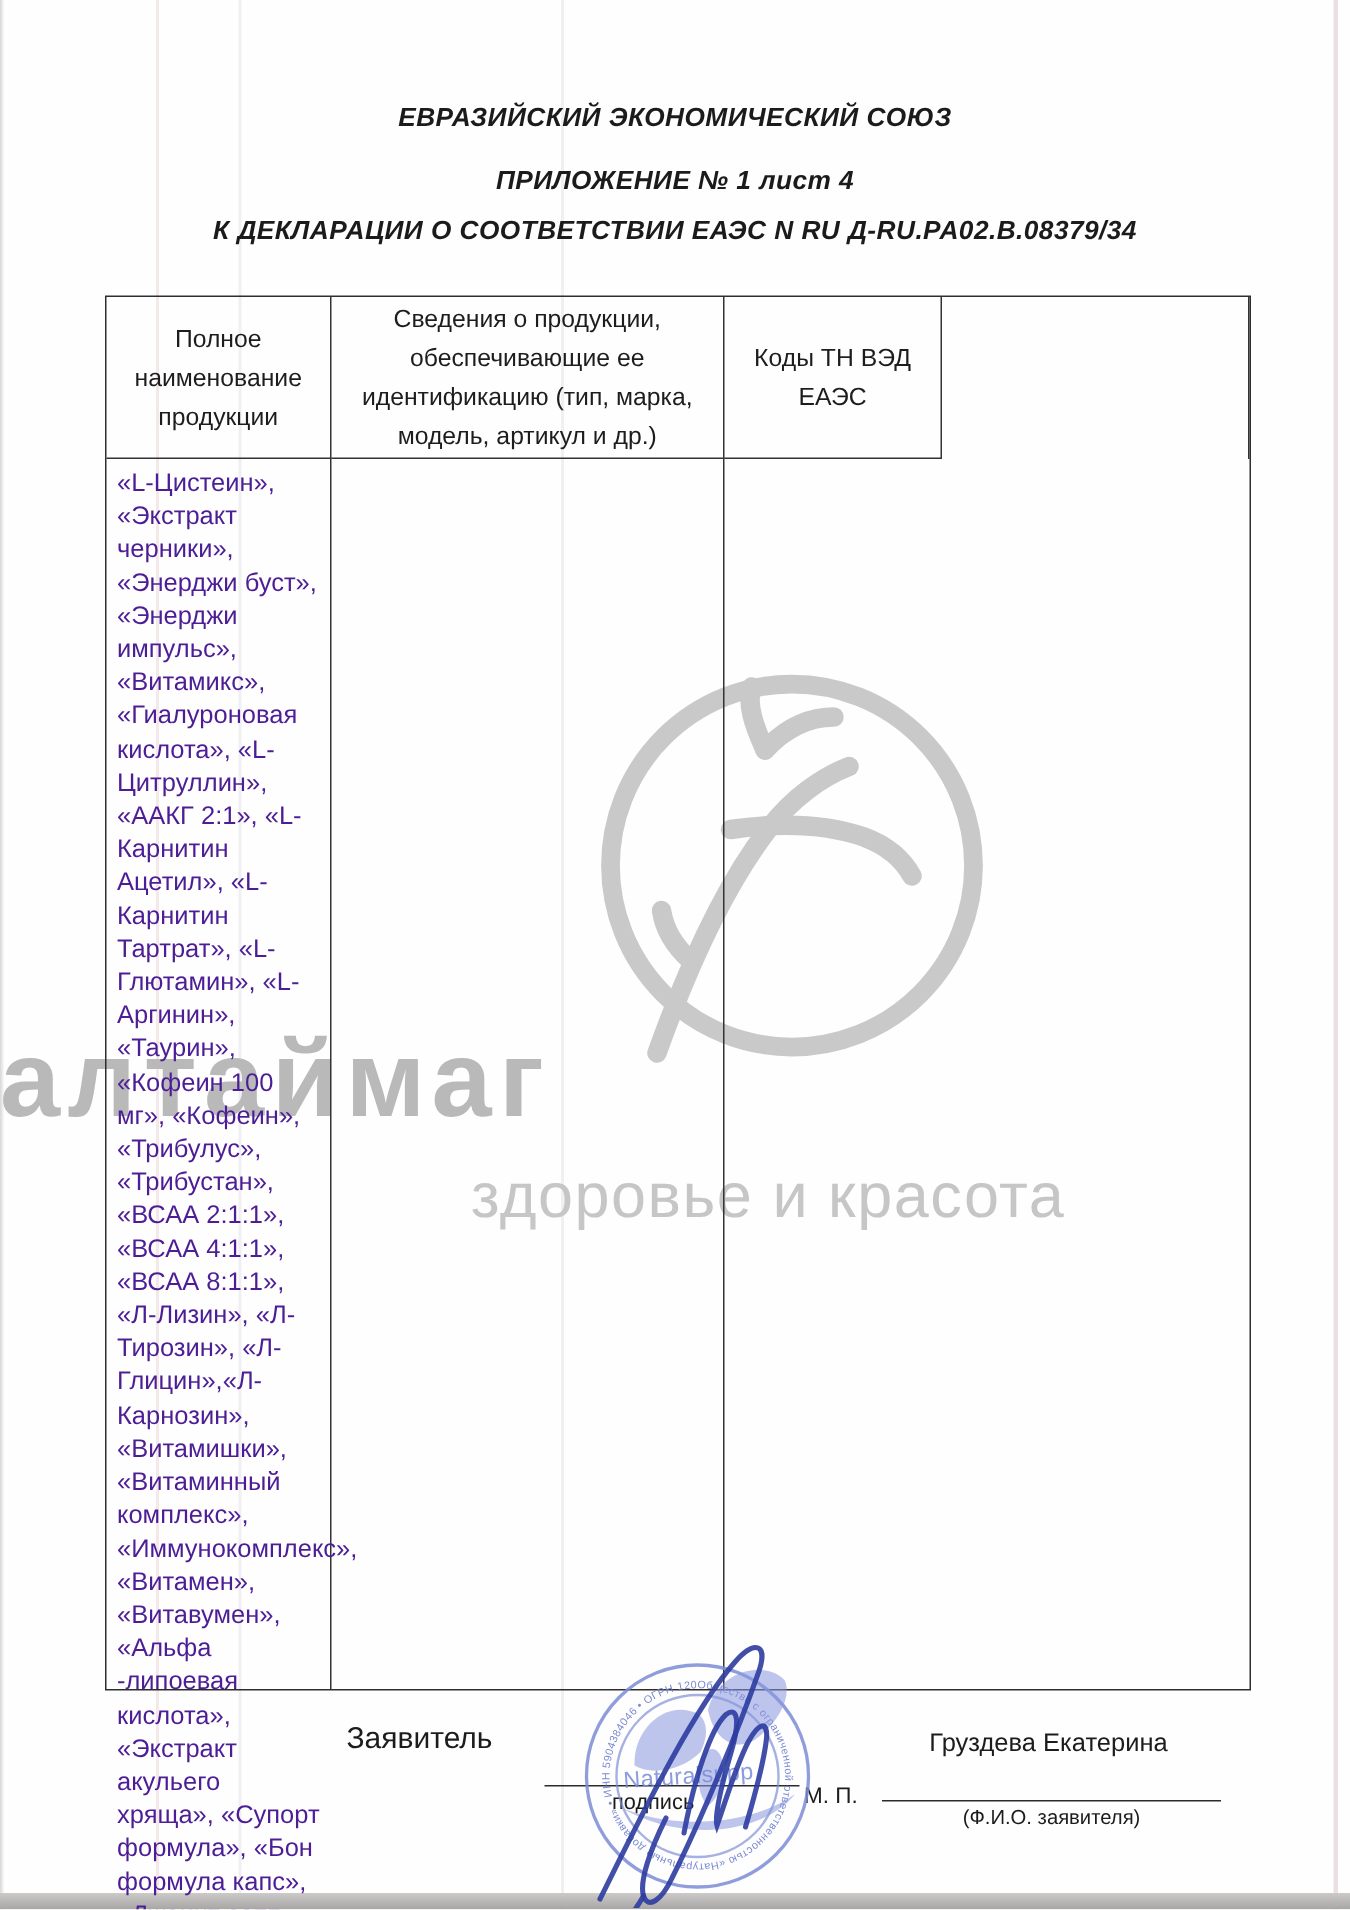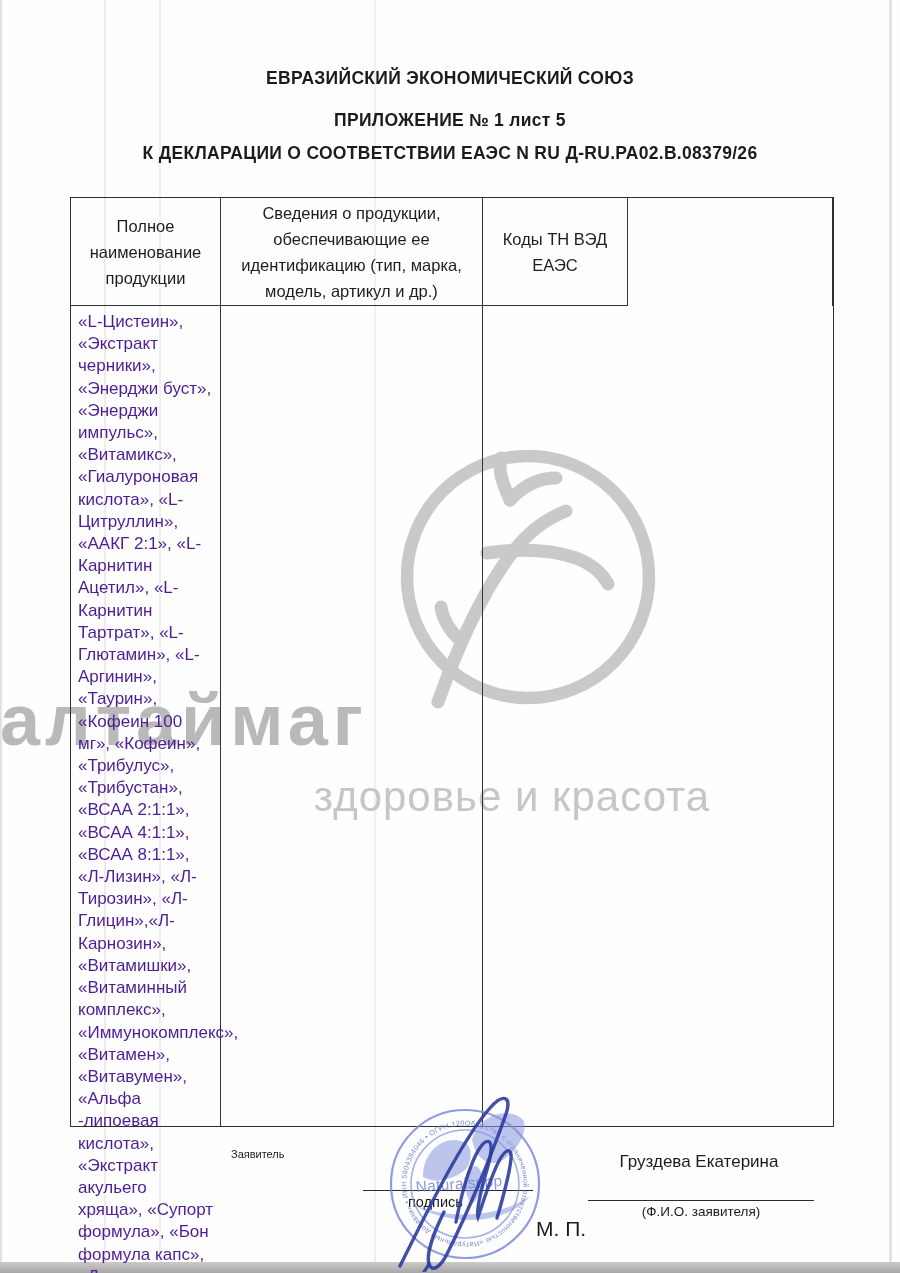--- a/index.html
+++ b/index.html
@@ -21,40 +21,40 @@
   .wm-brand{
     left:0;top:684px;width:900px;text-align:left;
     font-size:72px;font-weight:bold;color:#b9b9b9;letter-spacing:5px;line-height:1;
   }
   .wm-tagline{
     left:62px;top:776px;width:900px;text-align:center;
     font-size:42px;color:#c6c6c6;letter-spacing:1px;line-height:1;
   }
   
   .title{position:absolute;left:0;width:900px;text-align:center;font-weight:bold;
-         font-size:17.5px;letter-spacing:.3px;color:#1b1b1b;z-index:2;}
+         font-size:17.5px;letter-spacing:.3px;color:#1b1b1b;z-index:2;font-style:italic;}
   .t1{top:68px;} .t2{top:110px;} .t3{top:143px;}
   
   .doc-table{
     position:absolute;left:70px;top:197px;z-index:2;
     display:grid;grid-template-columns:150px 262px 145px 205px;grid-template-rows:108px 820px;
     border:1.7px solid #2e2e2e;background:transparent;
   }
   .cell{border-right:1.4px solid #333;border-bottom:1.4px solid #333;box-sizing:border-box;}
   .cell.last-col{border-right:none;}
   .cell.last-row{border-bottom:none;}
   .head{display:flex;align-items:center;justify-content:center;text-align:center;
         font-size:16.5px;line-height:26px;color:#1d1d1d;padding:4px 9px;}
   .body-cell{font-size:17px;line-height:22.2px;color:#4c1d95;padding:5px 5px 0 7px;}
   
   .ft{position:absolute;z-index:2;}
-  .applicant{left:231px;top:1148px;font-size:11px;}
+  .applicant{left:231px;top:1148px;font-size:20px;}
   .sig-line{left:363px;top:1190px;width:170px;border-top:1.6px solid #2b2b2b;}
   .sig-caption{left:408px;top:1194px;font-size:14.5px;}
-  .mp{left:536px;top:1189px;font-size:21px;margin-top:28px;}
+  .mp{left:536px;top:1189px;font-size:15px;}
   .fio-name{left:588px;top:1151px;width:222px;text-align:center;font-size:17px;line-height:22px;}
   .fio-line{left:588px;top:1200px;width:226px;border-top:1.6px solid #2b2b2b;}
   .fio-caption{left:588px;top:1204px;width:226px;text-align:center;font-size:13.5px;}
   .stamp-wrap{left:360px;top:1080px;width:240px;height:192px;z-index:3;}
 </style>
 </head>
 <body>
 
 <div class="page">
 
@@ -72,22 +72,22 @@
       <path d="M 97,113 C 125,109 157,108 186,118 C 202,124 212,133 218,144"></path>
       <path d="M 120,60 C 134,45 150,38 166,38"></path>
       <path d="M 120,60 C 112,42 108,30 111,18"></path>
       <path d="M 70,200 C 60,191 53,180 51,167"></path>
     </g>
   </svg>
   <div class="wm wm-brand">алтаймаг</div>
   <div class="wm wm-tagline">здоровье и красота</div>
 
   <div class="title t1">ЕВРАЗИЙСКИЙ ЭКОНОМИЧЕСКИЙ СОЮЗ</div>
-  <div class="title t2">ПРИЛОЖЕНИЕ № 1 лист 5</div>
-  <div class="title t3">К ДЕКЛАРАЦИИ О СООТВЕТСТВИИ ЕАЭС N RU Д-RU.РА02.В.08379/26</div>
+  <div class="title t2">ПРИЛОЖЕНИЕ № 1 лист 4</div>
+  <div class="title t3">К ДЕКЛАРАЦИИ О СООТВЕТСТВИИ ЕАЭС N RU Д-RU.РА02.В.08379/34</div>
 
   <div class="doc-table">
     <div class="cell head">Полное наименование продукции</div>
     <div class="cell head">Сведения о продукции, обеспечивающие ее идентификацию (тип, марка, модель, артикул и др.)</div>
     <div class="cell head">Коды ТН ВЭД ЕАЭС</div>
 
     <div class="cell body-cell last-row"></div>
     <div class="cell body-cell last-row">«L-Цистеин», «Экстракт черники», «Энерджи буст», «Энерджи импульс», «Витамикс», «Гиалуроновая кислота», «L-Цитруллин», «ААКГ 2:1», «L-Карнитин Ацетил», «L-Карнитин Тартрат», «L-Глютамин», «L-Аргинин», «Таурин», «Кофеин 100 мг», «Кофеин», «Трибулус», «Трибустан», «ВСАА 2:1:1», «ВСАА 4:1:1», «ВСАА 8:1:1», «Л-Лизин», «Л-Тирозин», «Л-Глицин»,«Л-Карнозин», «Витамишки», «Витаминный комплекс», «Иммунокомплекс», «Витамен», «Витавумен», «Альфа -липоевая кислота», «Экстракт акульего хряща», «Супорт формула», «Бон формула капс», «Джоинт сапп», «Джоинт капс», «Флекс», «Джоинт флекс», «ЗМА», «ДХЕА», «Витамин С», «Омега 3-6-9», «Омега 3», «Кла», «Куензим ку 10», «Синефрин», «Тонгат Али», «Йохимбин», «Экстракт зеленого чая», «Экстракт зеленого кофе», «Агматин сульфат», «Холин Битартрат», «Альфа ГПЦ», «Босвеллиа», «Куркумин + экстракт перца», «Экстракт Расторопши», «Экстракт молочного», «Моринга», «Трифала»,</div>
     <div class="cell body-cell last-row"></div>
     <div class="cell body-cell last-row last-col"></div>

